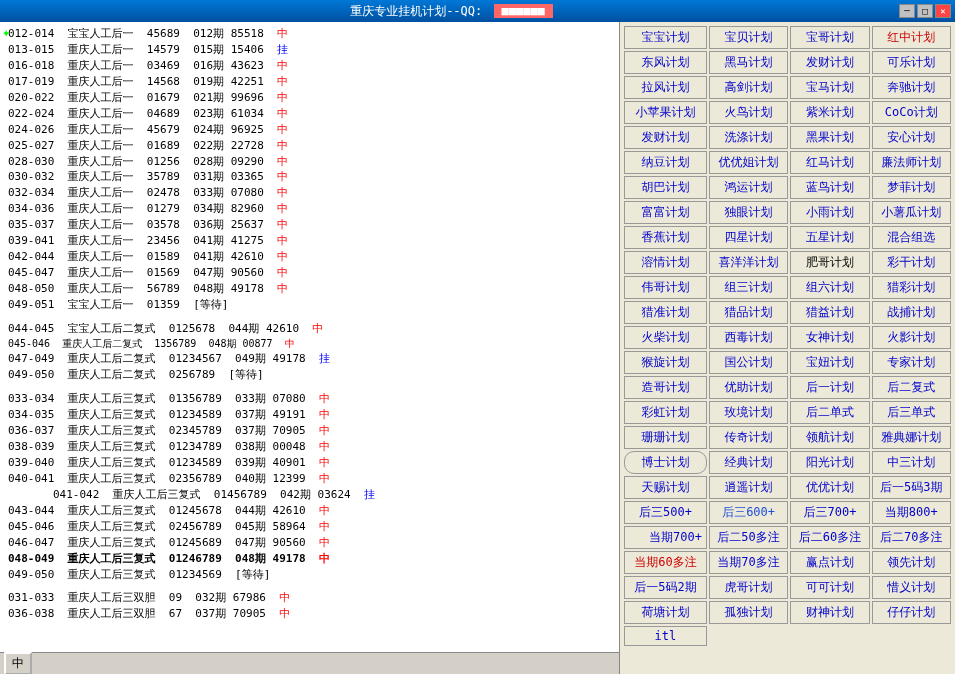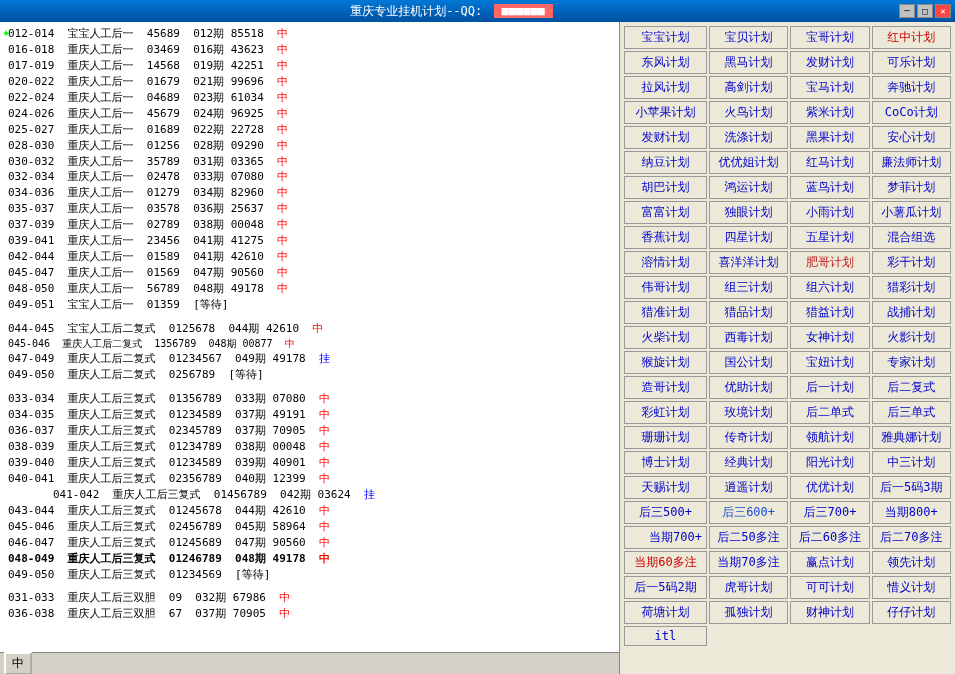--- a/index.html
+++ b/index.html
@@ -156,32 +156,32 @@
     <div class="title-btn close">✕</div>
   </div>
 </div>
 
 <div class="window-content">
 
   <div class="left-panel">
     <div class="left-panel-inner" id="leftList">
 
     <div style="white-space: pre; font-family: SimSun, monospace; font-size: 11px; line-height: 1.45;">012-014  宝宝人工后一  45689  012期 85518  <span style="color:red">中</span></div>
+        <div style="white-space: pre; font-family: SimSun, monospace; font-size: 11px; line-height: 1.45;">013-015  重庆人工后一  14579  015期 15406  <span style="color:blue">挂</span></div>
         <div style="white-space: pre; font-family: SimSun, monospace; font-size: 11px; line-height: 1.45;">016-018  重庆人工后一  03469  016期 43623  <span style="color:red">中</span></div>
         <div style="white-space: pre; font-family: SimSun, monospace; font-size: 11px; line-height: 1.45;">017-019  重庆人工后一  14568  019期 42251  <span style="color:red">中</span></div>
         <div style="white-space: pre; font-family: SimSun, monospace; font-size: 11px; line-height: 1.45;">020-022  重庆人工后一  01679  021期 99696  <span style="color:red">中</span></div>
         <div style="white-space: pre; font-family: SimSun, monospace; font-size: 11px; line-height: 1.45;">022-024  重庆人工后一  04689  023期 61034  <span style="color:red">中</span></div>
         <div style="white-space: pre; font-family: SimSun, monospace; font-size: 11px; line-height: 1.45;">024-026  重庆人工后一  45679  024期 96925  <span style="color:red">中</span></div>
         <div style="white-space: pre; font-family: SimSun, monospace; font-size: 11px; line-height: 1.45;">025-027  重庆人工后一  01689  022期 22728  <span style="color:red">中</span></div>
         <div style="white-space: pre; font-family: SimSun, monospace; font-size: 11px; line-height: 1.45;">028-030  重庆人工后一  01256  028期 09290  <span style="color:red">中</span></div>
         <div style="white-space: pre; font-family: SimSun, monospace; font-size: 11px; line-height: 1.45;">030-032  重庆人工后一  35789  031期 03365  <span style="color:red">中</span></div>
         <div style="white-space: pre; font-family: SimSun, monospace; font-size: 11px; line-height: 1.45;">032-034  重庆人工后一  02478  033期 07080  <span style="color:red">中</span></div>
         <div style="white-space: pre; font-family: SimSun, monospace; font-size: 11px; line-height: 1.45;">034-036  重庆人工后一  01279  034期 82960  <span style="color:red">中</span></div>
         <div style="white-space: pre; font-family: SimSun, monospace; font-size: 11px; line-height: 1.45;">035-037  重庆人工后一  03578  036期 25637  <span style="color:red">中</span></div>
-        <div style="white-space: pre; font-family: SimSun, monospace; font-size: 11px; line-height: 1.45;">037-039  重庆人工后一  02789  038期 00048  <span style="color:red">中</span></div>
         <div style="white-space: pre; font-family: SimSun, monospace; font-size: 11px; line-height: 1.45;">039-041  重庆人工后一  23456  041期 41275  <span style="color:red">中</span></div>
         <div style="white-space: pre; font-family: SimSun, monospace; font-size: 11px; line-height: 1.45;">042-044  重庆人工后一  01589  041期 42610  <span style="color:red">中</span></div>
         <div style="white-space: pre; font-family: SimSun, monospace; font-size: 11px; line-height: 1.45;">045-047  重庆人工后一  01569  047期 90560  <span style="color:red">中</span></div>
         <div style="white-space: pre; font-family: SimSun, monospace; font-size: 11px; line-height: 1.45;">048-050  重庆人工后一  56789  048期 49178  <span style="color:red">中</span></div>
         <div style="white-space: pre; font-family: SimSun, monospace; font-size: 11px; line-height: 1.45;">049-051  宝宝人工后一  01359  [等待]</div>
         <div style="white-space: pre; font-family: SimSun, monospace; font-size: 11px; line-height: 1.45; height: 8px;"></div>
         <div style="white-space: pre; font-family: SimSun, monospace; font-size: 11px; line-height: 1.45;">044-045  宝宝人工后二复式  0125678  044期 42610  <span style="color:red">中</span></div>
         <div style="white-space: pre; font-family: SimSun, monospace; font-size: 10px; line-height: 1.45;">045-046  重庆人工后二复式  1356789  048期 00877  <span style="color:red">中</span></div>
         <div style="white-space: pre; font-family: SimSun, monospace; font-size: 11px; line-height: 1.45;">047-049  重庆人工后二复式  01234567  049期 49178  <span style="color:blue">挂</span></div>
         <div style="white-space: pre; font-family: SimSun, monospace; font-size: 11px; line-height: 1.45;">049-050  重庆人工后二复式  0256789  [等待]</div>
@@ -241,21 +241,21 @@
         <div class="plan-cell" style="color: rgb(0, 0, 204);">富富计划</div>
         <div class="plan-cell" style="color: rgb(0, 0, 204);">独眼计划</div>
         <div class="plan-cell" style="color: rgb(0, 0, 204);">小雨计划</div>
         <div class="plan-cell" style="color: rgb(0, 0, 204);">小薯瓜计划</div>
         <div class="plan-cell" style="color: rgb(0, 0, 204);">香蕉计划</div>
         <div class="plan-cell" style="color: rgb(0, 0, 204);">四星计划</div>
         <div class="plan-cell" style="color: rgb(0, 0, 204);">五星计划</div>
         <div class="plan-cell" style="color: rgb(0, 0, 204);">混合组选</div>
         <div class="plan-cell" style="color: rgb(0, 0, 204);">溶情计划</div>
         <div class="plan-cell" style="color: rgb(0, 0, 204);">喜洋洋计划</div>
-        <div class="plan-cell" style="color: #b91c1c;">肥哥计划</div>
+        <div class="plan-cell" style="color: #000000;">肥哥计划</div>
         <div class="plan-cell" style="color: rgb(0, 0, 204);">彩干计划</div>
         <div class="plan-cell" style="color: rgb(0, 0, 204);">伟哥计划</div>
         <div class="plan-cell" style="color: rgb(0, 0, 204);">组三计划</div>
         <div class="plan-cell" style="color: rgb(0, 0, 204);">组六计划</div>
         <div class="plan-cell" style="color: rgb(0, 0, 204);">猎彩计划</div>
         <div class="plan-cell" style="color: rgb(0, 0, 204);">猎准计划</div>
         <div class="plan-cell" style="color: rgb(0, 0, 204);">猎品计划</div>
         <div class="plan-cell" style="color: rgb(0, 0, 204);">猎益计划</div>
         <div class="plan-cell" style="color: rgb(0, 0, 204);">战捕计划</div>
         <div class="plan-cell" style="color: rgb(0, 0, 204);">火柴计划</div>
@@ -271,21 +271,21 @@
         <div class="plan-cell" style="color: rgb(0, 0, 204);">后一计划</div>
         <div class="plan-cell" style="color: rgb(0, 0, 204);">后二复式</div>
         <div class="plan-cell" style="color: rgb(0, 0, 204);">彩虹计划</div>
         <div class="plan-cell" style="color: rgb(0, 0, 204);">玫境计划</div>
         <div class="plan-cell" style="color: rgb(0, 0, 204);">后二单式</div>
         <div class="plan-cell" style="color: rgb(0, 0, 204);">后三单式</div>
         <div class="plan-cell" style="color: rgb(0, 0, 204);">珊珊计划</div>
         <div class="plan-cell" style="color: rgb(0, 0, 204);">传奇计划</div>
         <div class="plan-cell" style="color: rgb(0, 0, 204);">领航计划</div>
         <div class="plan-cell" style="color: rgb(0, 0, 204);">雅典娜计划</div>
-        <div class="plan-cell" style="color: rgb(0, 0, 204);">博士计划</div>
+        <div class="plan-cell" style="color: rgb(0, 0, 204); border-radius: 10px;">博士计划</div>
         <div class="plan-cell" style="color: rgb(0, 0, 204);">经典计划</div>
         <div class="plan-cell" style="color: rgb(0, 0, 204);">阳光计划</div>
         <div class="plan-cell" style="color: rgb(0, 0, 204);">中三计划</div>
         <div class="plan-cell" style="color: rgb(0, 0, 204);">天赐计划</div>
         <div class="plan-cell" style="color: rgb(0, 0, 204);">逍遥计划</div>
         <div class="plan-cell" style="color: rgb(0, 0, 204);">优优计划</div>
         <div class="plan-cell" style="color: rgb(0, 0, 204);">后一5码3期</div>
         <div class="plan-cell" style="color: rgb(0, 0, 204);">后三500+</div>
         <div class="plan-cell" style="color: #1d4ed8;">后三600+</div>
         <div class="plan-cell" style="color: rgb(0, 0, 204);">后三700+</div>

